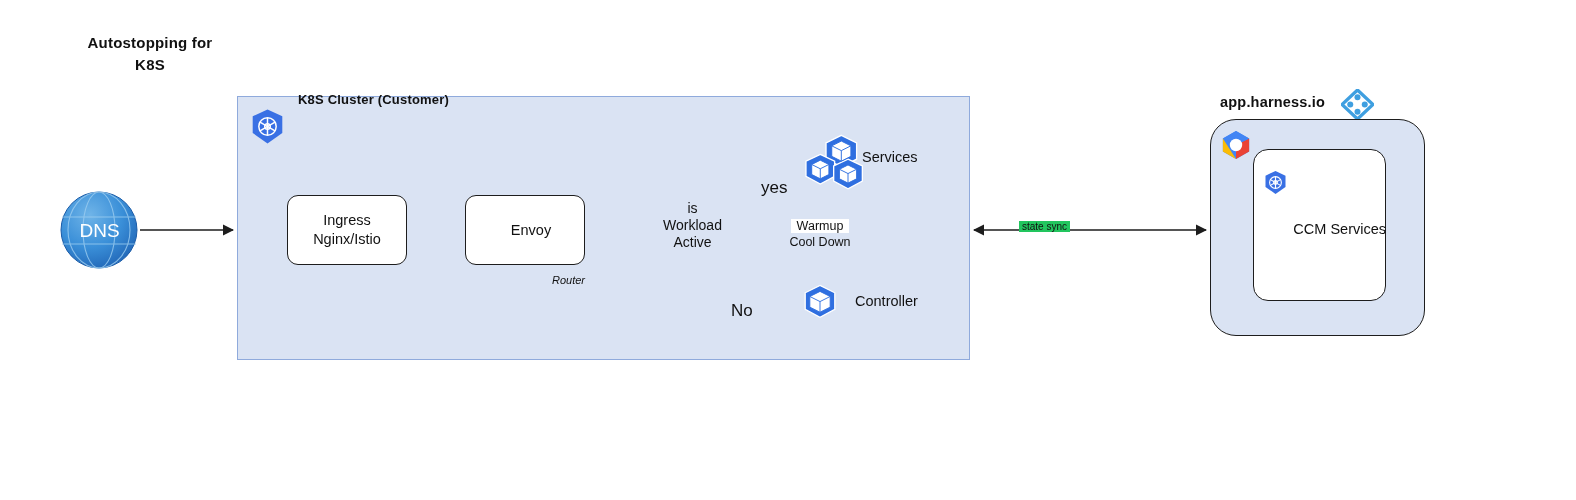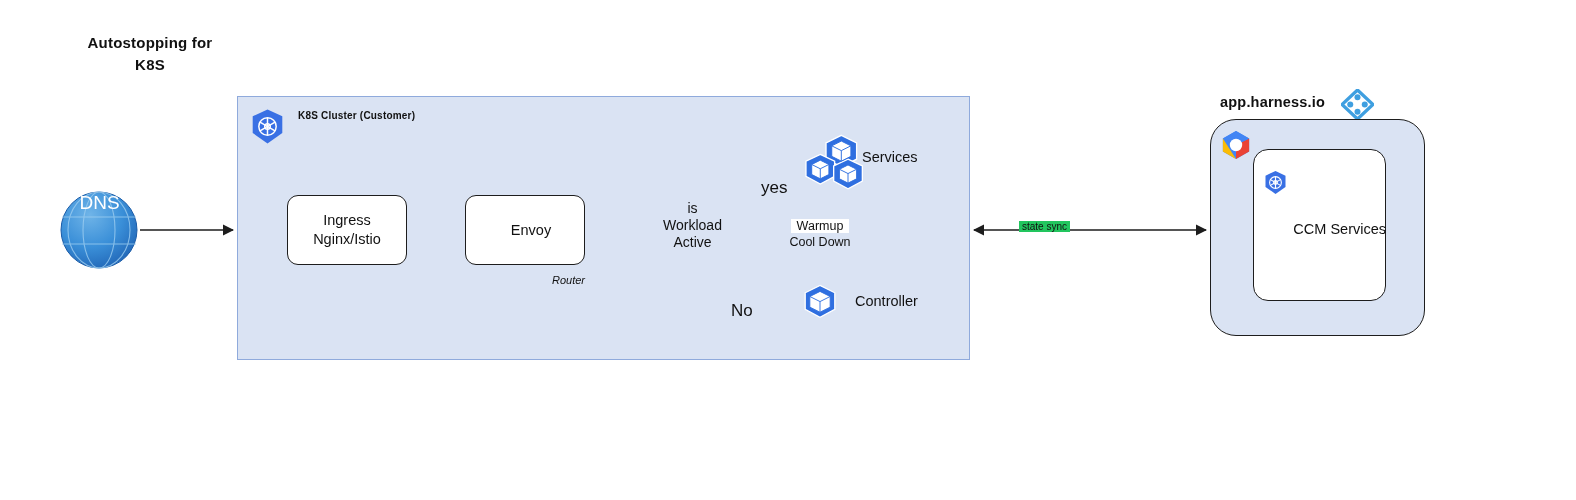--- a/index.html
+++ b/index.html
@@ -9,21 +9,21 @@
   svg.diagram{position:absolute;left:0;top:0;width:1576px;height:500px;}
   .abs{position:absolute;}
 
   
   #diagram-title{left:30px;top:32px;width:240px;text-align:center;
       font-size:15px;font-weight:bold;line-height:1.45;letter-spacing:.2px;}
 
   
   #k8s-cluster-panel{left:237px;top:96px;width:733px;height:264px;
       background:#dae3f3;border:1px solid #8faadc;box-sizing:border-box;}
-  #cluster-title{left:298px;top:110px;font-size:10px;font-weight:bold;letter-spacing:.2px;}
+  #cluster-title{left:298px;top:92px;font-size:13px;font-weight:bold;letter-spacing:.2px;}
 
   
   .procbox{background:#ffffff;border:1px solid #1d1d1d;border-radius:11px;
       box-sizing:border-box;display:flex;align-items:center;justify-content:center;
       text-align:center;font-size:14.5px;line-height:1.28;}
   #ingress-box{left:287px;top:195px;width:120px;height:70px;}
   #envoy-box{left:465px;top:195px;width:120px;height:70px;padding-left:12px;}
   #router-label{left:465px;top:274px;width:120px;text-align:right;font-size:11px;font-style:italic;}
 
   
@@ -206,17 +206,17 @@
     <g fill="none" stroke="#ffffff" stroke-width="1.8">
       <circle cx="20" cy="20" r="9.4"></circle>
       <circle cx="20" cy="20" r="3"></circle>
       <line x1="20" y1="10.6" x2="20" y2="29.4"></line>
       <line x1="11.4" y1="15" x2="28.6" y2="25"></line>
       <line x1="11.4" y1="25" x2="28.6" y2="15"></line>
     </g>
   </svg>
   <div class="abs" id="ccm-label">CCM Services</div>
 
-  <div class="abs" id="dns-node" style="display:flex;justify-content:center;">
+  <div class="abs" id="dns-node" style="display:flex;align-items:center;justify-content:center;">
     <span style="color:#fff;font-size:19px;">DNS</span>
   </div>
 
 </div>
 
 </body></html>

